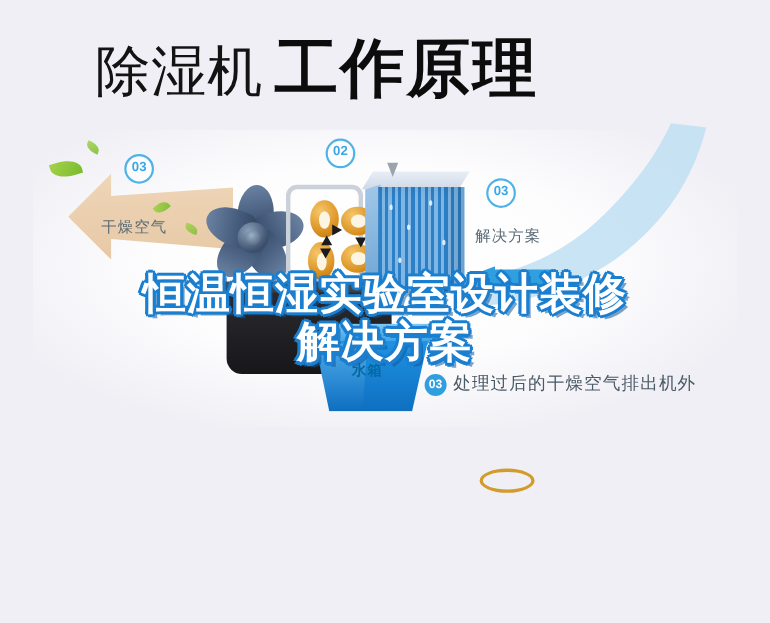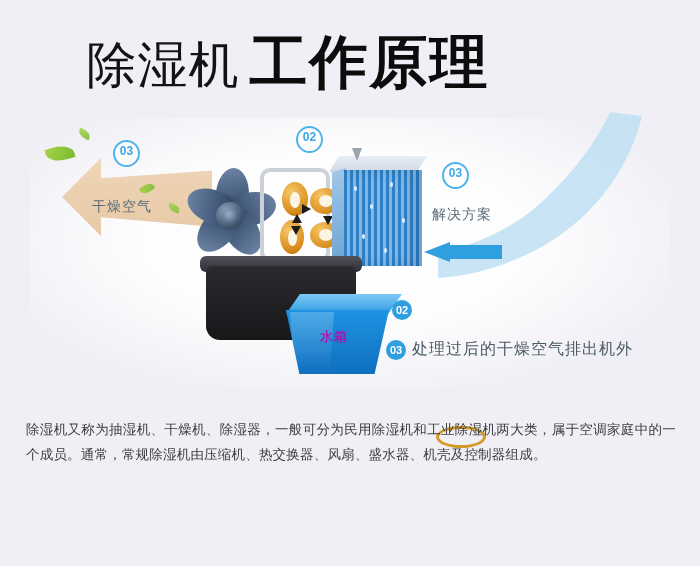--- a/index.html
+++ b/index.html
@@ -282,21 +282,21 @@
     left: 4px; top: 18px;
     width: 44px; height: 60px;
     background: linear-gradient(180deg, rgba(255,255,255,.22), rgba(255,255,255,0));
     clip-path: polygon(0% 0%, 100% 0%, 90% 100%, 10% 100%);
   }
   .tank-label {
     position: absolute;
     left: 34px;
     top: 34px;
     font-size: 13px;
-    color: #a21caf;
+    color: #0369a1;
     font-weight: 700;
     letter-spacing: 1px;
   }
 
   
   .badge {
     position: absolute;
     width: 23px;
     height: 23px;
     border-radius: 50%;
@@ -478,18 +478,21 @@
 
     <div class="badge" style="left:442px; top:44px;">03</div>
     <div class="lbl" style="left:432px; top:88px;">解决方案</div>
 
     <div class="desc-badge" style="left:392px; top:182px;">02</div>
 
     <div class="desc-badge" style="left:386px; top:222px;">03</div>
     <div class="desc-line" style="left:412px; top:221px;">处理过后的干燥空气排出机外</div>
   </div>
 
+  <div class="overlay">
+    <span>恒温恒湿实验室设计装修</span>
+    <span>解决方案</span>
+  </div>
 
   <div class="copy">
-    <p>除湿机又称为抽湿机、干燥机、除湿器，一般可分为民用除湿机和工业除湿机两大类，属于空调家庭中的一个成员。通常，常规除湿机由压缩机、热交换器、风扇、盛水器、机壳及控制器组成。</p>
   </div>
 
 </div>
 
 </body></html>

